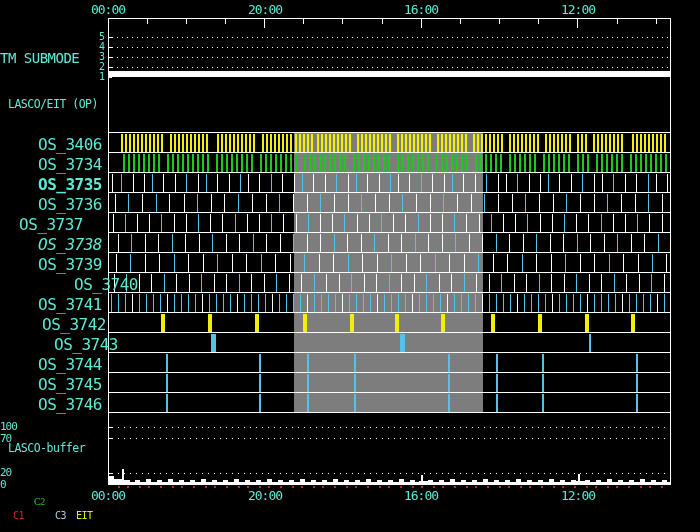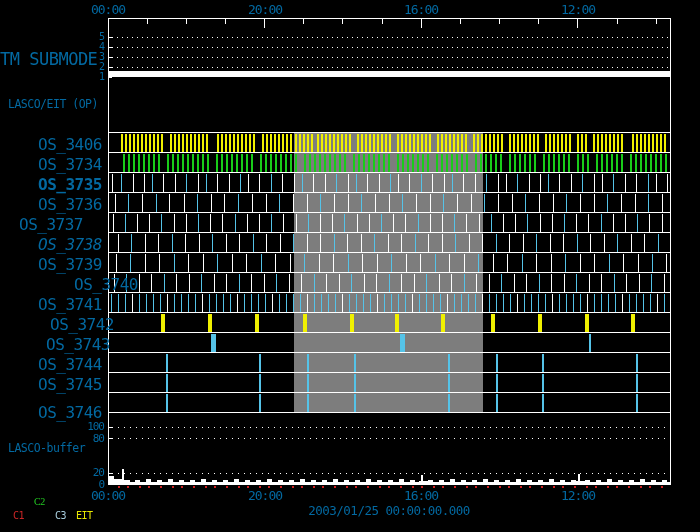--- a/index.html
+++ b/index.html
@@ -1,24 +1,24 @@
 <!DOCTYPE html>
 <html><head>
 <meta charset="utf-8">
 <style>
   html,body{margin:0;padding:0;background:#000;}
   #screen{position:relative;width:700px;height:532px;background:#000;overflow:hidden;
           font-family:"DejaVu Sans Mono",monospace;}
-  .lbl{position:absolute;color:#0369a1;white-space:pre;line-height:1;}
+  .lbl{position:absolute;color:#5eead4;white-space:pre;line-height:1;}
   .xlab{font-size:13px;letter-spacing:-1px;width:64px;text-align:center;}
   .tm-digit{font-size:10px;width:104px;text-align:right;letter-spacing:-1px;}
-  .buf-digit{font-size:11px;width:104px;text-align:right;letter-spacing:-1px;}
+  .buf-digit{font-size:11px;width:104px;letter-spacing:-1px;}
   .row-lbl{font-size:16px;width:102px;text-align:right;letter-spacing:-0.5px;}
   .panel-lbl{font-size:11.5px;letter-spacing:-0.5px;}
-  .tm-lbl{font-size:17px;letter-spacing:-0.5px;width:97px;text-align:right;}
+  .tm-lbl{font-size:14px;letter-spacing:-0.5px;width:97px;text-align:left;}
   .date-lbl{font-size:12.5px;letter-spacing:-0.5px;width:260px;text-align:center;}
   .legend-item{position:absolute;font-size:10px;line-height:1;letter-spacing:-0.5px;}
   svg{position:absolute;left:0;top:0;}
 </style>
 </head>
 <body>
 
 <div id="screen">
   <svg id="plot" width="700" height="532" shape-rendering="crispEdges">
       <rect x="294" y="132.5" width="189" height="280" fill="#7d7d7d"></rect>
@@ -727,21 +727,20 @@
       <rect x="616" y="486" width="2" height="2" fill="#cc2222"></rect>
       <rect x="628" y="486" width="2" height="2" fill="#cc2222"></rect>
       <rect x="640" y="486" width="2" height="2" fill="#cc2222"></rect>
       <rect x="649" y="486" width="2" height="2" fill="#cc2222"></rect>
       <rect x="661" y="486" width="2" height="2" fill="#cc2222"></rect>
     </svg>
 
   <div class="lbl tm-lbl" style="left:0;top:51px;">TM SUBMODE</div>
   <div class="lbl panel-lbl" style="left:8px;top:99px;">LASCO/EIT (OP)</div>
   <div class="lbl panel-lbl" style="left:8px;top:443px;">LASCO-buffer</div>
-  <div class="lbl date-lbl" style="left:259px;top:505px;">2003/01/25 00:00:00.000</div>
 
   <div id="top-axis-labels">
       <div class="lbl xlab" style="left: 76px; top: 3px;">00:00</div>
       <div class="lbl xlab" style="left: 233px; top: 3px;">20:00</div>
       <div class="lbl xlab" style="left: 389px; top: 3px;">16:00</div>
       <div class="lbl xlab" style="left: 546px; top: 3px;">12:00</div>
     </div>
   <div id="bottom-axis-labels">
       <div class="lbl xlab" style="left: 76px; top: 489px;">00:00</div>
       <div class="lbl xlab" style="left: 233px; top: 489px;">20:00</div>
@@ -758,29 +757,29 @@
   <div id="row-labels">
       <div class="lbl row-lbl" style="left: 0px; top: 136.5px;">OS_3406</div>
       <div class="lbl row-lbl" style="left: 0px; top: 156.5px;">OS_3734</div>
       <div class="lbl row-lbl" style="left: 0px; top: 176.5px; font-weight: bold;">OS_3735</div>
       <div class="lbl row-lbl" style="left: 0px; top: 196.5px;">OS_3736</div>
       <div class="lbl row-lbl" style="left: 0px; top: 216.5px; text-align: center;">OS_3737</div>
       <div class="lbl row-lbl" style="left: 0px; top: 236.5px; font-style: italic;">OS_3738</div>
       <div class="lbl row-lbl" style="left: 0px; top: 256.5px;">OS_3739</div>
       <div class="lbl row-lbl" style="left: 0px; top: 276.5px; padding-left: 36px;">OS_3740</div>
       <div class="lbl row-lbl" style="left: 0px; top: 296.5px;">OS_3741</div>
-      <div class="lbl row-lbl" style="left: 12px; top: 316.5px;">OS_3742</div>
-      <div class="lbl row-lbl" style="left: 8px; top: 336.5px;">OS_3743</div>
+      <div class="lbl row-lbl" style="left: 4px; top: 316.5px;">OS_3742</div>
+      <div class="lbl row-lbl" style="left: 16px; top: 336.5px;">OS_3743</div>
       <div class="lbl row-lbl" style="left: 0px; top: 356.5px;">OS_3744</div>
       <div class="lbl row-lbl" style="left: 0px; top: 376.5px;">OS_3745</div>
-      <div class="lbl row-lbl" style="left: 0px; top: 396.5px; margin-top: 8px;">OS_3746</div>
+      <div class="lbl row-lbl" style="left: 0px; top: 396.5px;">OS_3746</div>
     </div>
   <div id="buffer-digits">
       <div class="lbl buf-digit" style="left: 0px; top: 421px;">100</div>
-      <div class="lbl buf-digit" style="left: 0px; top: 432.5px;">80</div>
+      <div class="lbl buf-digit" style="left: 0px; top: 432.5px;">70</div>
       <div class="lbl buf-digit" style="left: 0px; top: 467px;">20</div>
       <div class="lbl buf-digit" style="left: 0px; top: 478.5px;">0</div>
     </div>
   <div id="legend">
       <div class="lbl legend-item" style="left: 13px; top: 511px; color: rgb(204, 38, 38);">C1</div>
       <div class="lbl legend-item" style="left: 34px; top: 497px; color: rgb(34, 204, 34); font-family: Liberation Serif, serif;">C2</div>
       <div class="lbl legend-item" style="left: 55px; top: 511px; color: rgb(169, 206, 222);">C3</div>
       <div class="lbl legend-item" style="left: 76px; top: 511px; color: rgb(232, 232, 0);">EIT</div>
     </div>
 </div>

